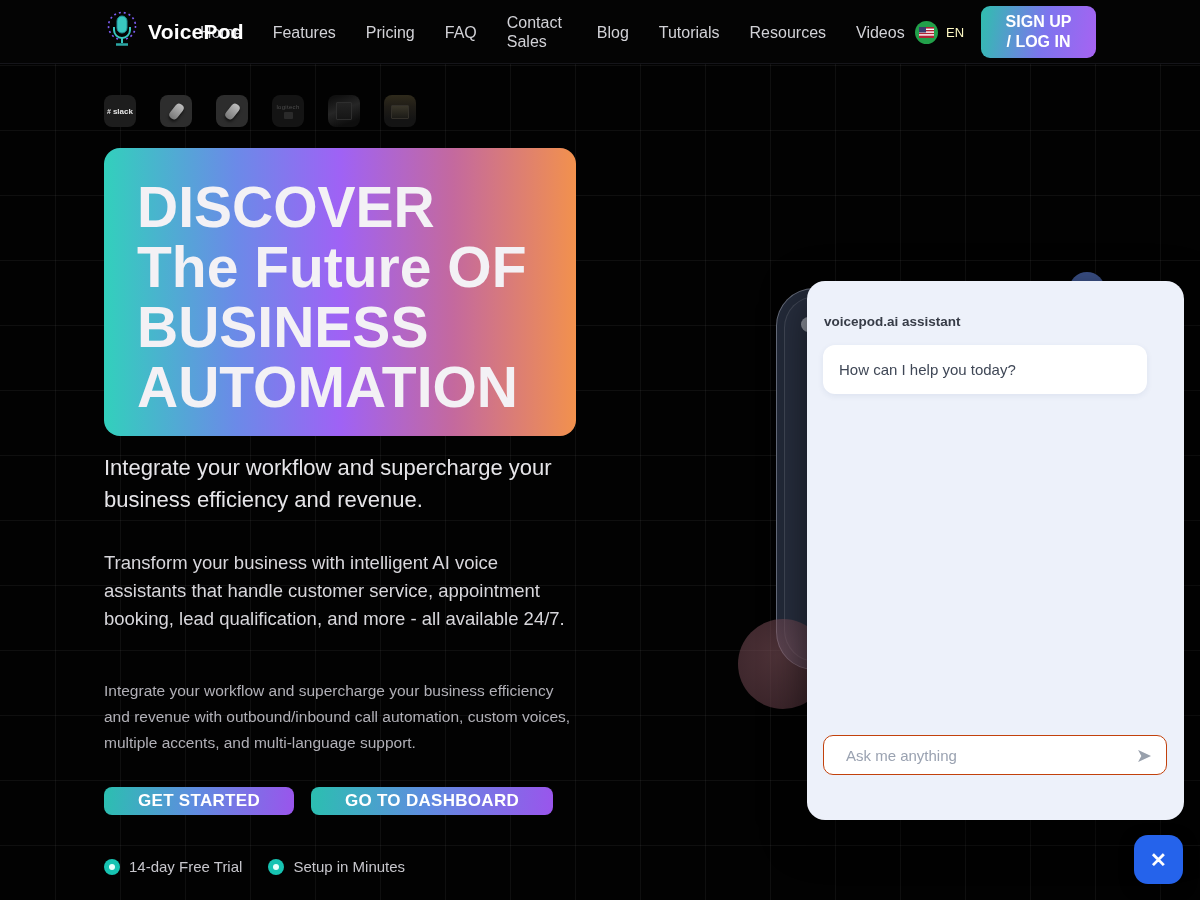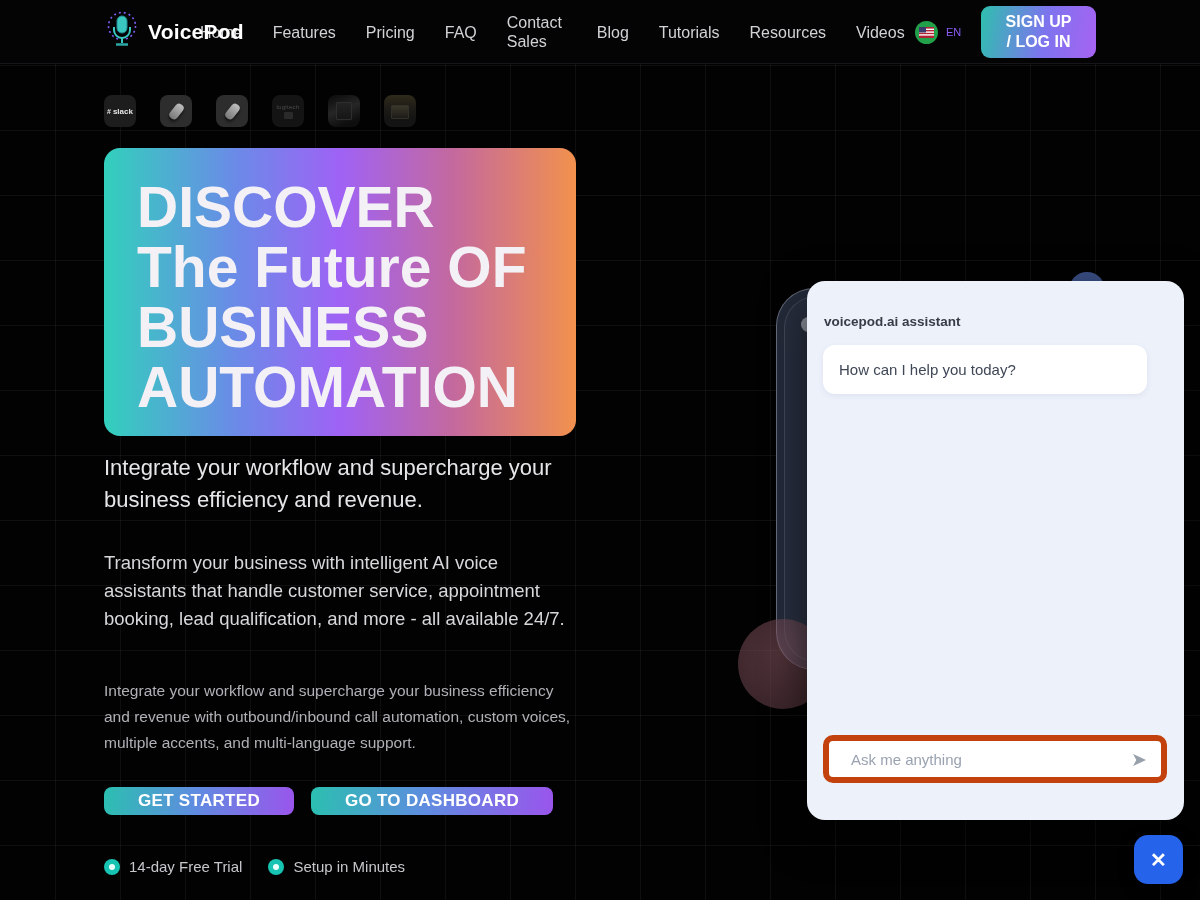--- a/index.html
+++ b/index.html
@@ -12,21 +12,21 @@
   .navbar{position:absolute;left:0;top:0;width:1200px;height:64px;background:#040404;
     border-bottom:1px solid #15151a;z-index:10;}
   .nav-links{position:absolute;left:200px;top:0;height:64px;display:flex;align-items:center;gap:30px;z-index:1;}
   .nav-links a{color:#d2d2d7;font-size:16px;text-decoration:none;white-space:nowrap;line-height:19px;}
   .nav-links a.wrap2{white-space:normal;width:60px;text-align:left;}
   .brand{position:absolute;left:104px;top:0;height:64px;display:flex;align-items:center;gap:8px;
     text-decoration:none;z-index:2;}
   .brand-name{color:#fff;font-size:21px;font-weight:700;letter-spacing:.2px;}
   .lang{position:absolute;left:915px;top:0;height:64px;display:flex;align-items:center;gap:8px;cursor:pointer;z-index:3;}
   .flag-circle{width:23px;height:23px;border-radius:50%;background:#22a04a;display:flex;align-items:center;justify-content:center;overflow:hidden;}
-  .lang-code{color:#8b5cf6;font-size:11px;}
+  .lang-code{color:#fef9c3;font-size:13px;}
   .signup{position:absolute;left:981px;top:6px;width:115px;height:52px;border:none;border-radius:9px;
     background:linear-gradient(100deg,#2fbfae 0%,#7d74ee 55%,#a763f2 100%);
     color:#fff;font-size:16px;font-weight:700;cursor:pointer;display:flex;flex-direction:column;
     align-items:center;justify-content:center;line-height:20px;z-index:3;}
   
   .badges{position:absolute;left:104px;top:95px;display:flex;gap:24px;z-index:1;}
   .badge{width:32px;height:32px;border-radius:8px;overflow:hidden;position:relative;
     display:flex;align-items:center;justify-content:center;}
   .badge-slack{background:#1d1d1d;}
   .badge-slack .badge-label{color:#e6e6e6;font-size:8px;font-weight:700;}
@@ -76,22 +76,22 @@
     background:radial-gradient(circle at 45% 40%,rgba(140,90,100,0.55),rgba(95,58,68,0.55));z-index:3;}
   .circle-accent{position:absolute;left:1069px;top:272px;width:36px;height:36px;border-radius:50%;
     background:#3a4f85;z-index:3;}
   
   .chat{position:absolute;left:807px;top:281px;width:377px;height:539px;border-radius:18px;
     background:#edf1fa;box-shadow:0 14px 44px rgba(0,0,0,0.55);z-index:4;}
   .chat-header{position:absolute;left:17px;top:33px;color:#373c47;font-size:13.5px;font-weight:700;}
   .chat-bubble{position:absolute;left:16px;top:64px;width:324px;height:49px;background:#fff;border-radius:12px;
     box-shadow:0 2px 6px rgba(40,60,110,0.08);display:flex;align-items:center;padding:0 16px;}
   .chat-bubble-text{color:#3f4756;font-size:15px;}
-  .chat-input-row{position:absolute;left:16px;top:454px;width:344px;height:48px;background:#fff;
-    border:6px solid #c2410c;border-radius:10px;display:flex;align-items:center;padding:0 14px 0 20px;}
+  .chat-input-row{position:absolute;left:16px;top:454px;width:344px;height:40px;background:#fff;
+    border:1px solid #c2410c;border-radius:10px;display:flex;align-items:center;padding:0 14px 0 20px;}
   .chat-input{flex:1;border:none;outline:none;background:transparent;font-size:15px;color:#3f4756;}
   .chat-input::placeholder{color:#9aa2b1;}
   .send-icon{color:#98a0ac;font-size:19px;line-height:1;cursor:pointer;flex:none;margin-left:8px;}
   .close-chat{position:absolute;left:1134px;top:835px;width:49px;height:49px;border:none;border-radius:14px;
     background:#2563eb;color:#fff;cursor:pointer;display:flex;align-items:center;justify-content:center;z-index:6;
     box-shadow:0 4px 14px rgba(0,0,0,0.5);}
   .close-glyph{font-size:20px;font-weight:700;line-height:1;}
 </style>
 </head>
 <body>

